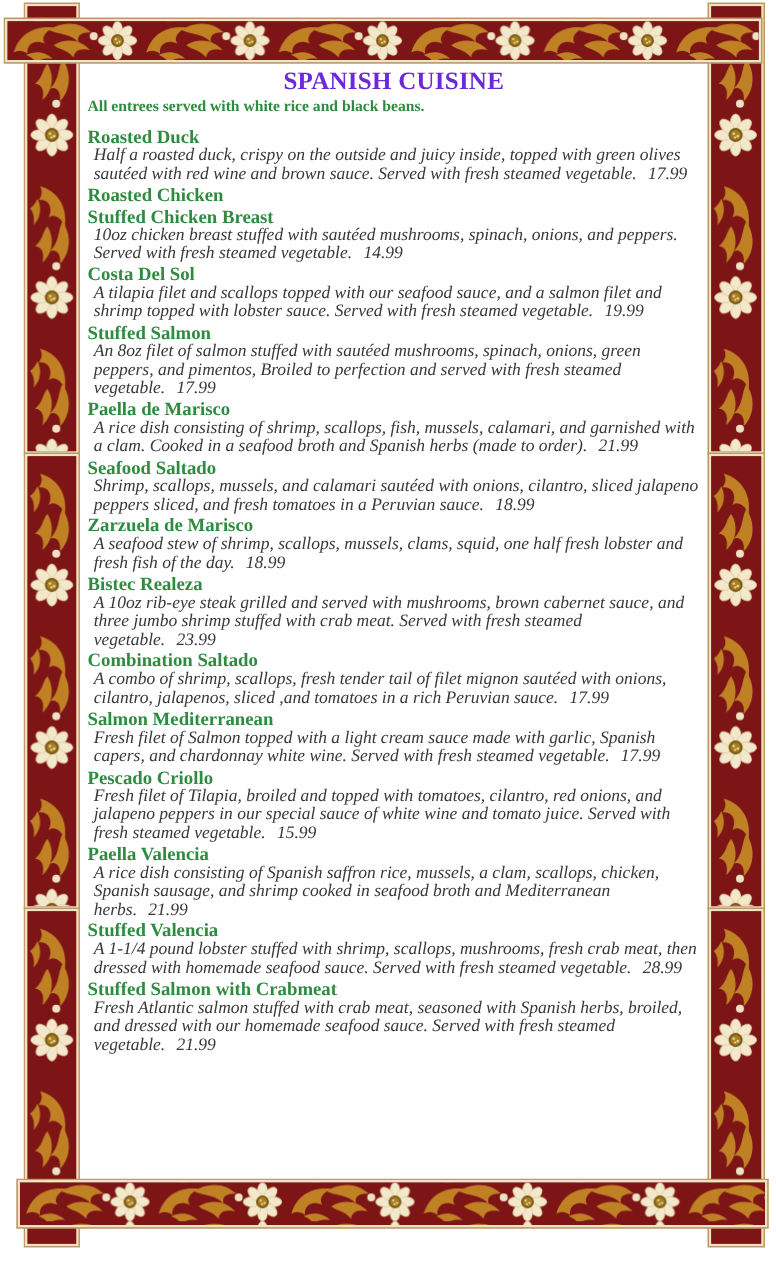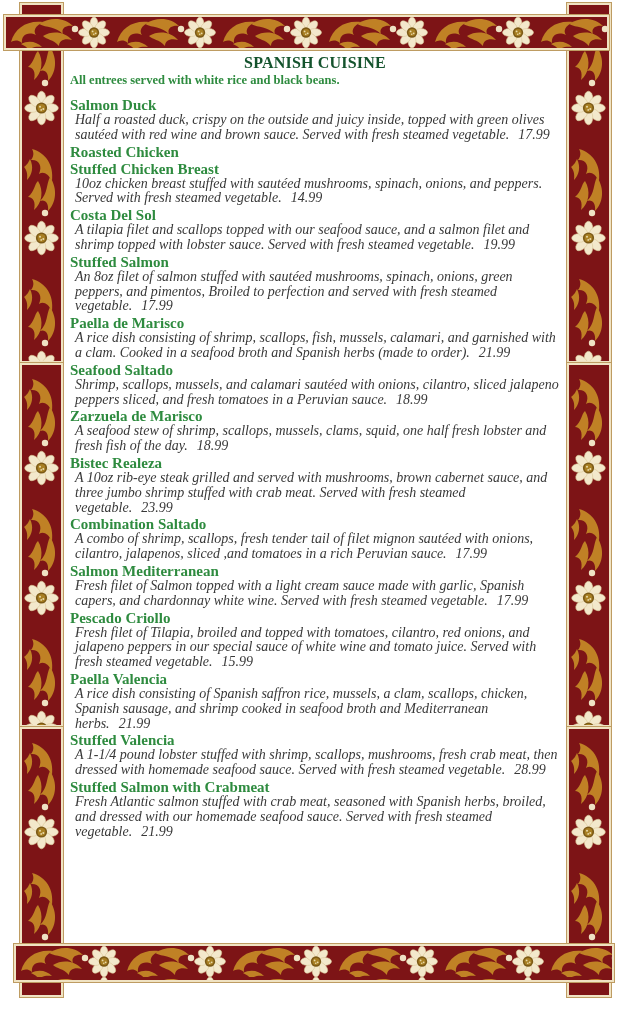--- a/index.html
+++ b/index.html
@@ -19,22 +19,22 @@
   .vleft {left:20px;}
   .vright{left:567px;width:44px;}
   #l1,#r1{top:3px;  height:360px;}
   #l2,#r2{top:363px;height:364px;}
   #l3,#r3{top:727px;height:270px;}
   
   #content{
     position:absolute;left:70px;top:54px;width:490px;z-index:2;
   }
   #menu-title{
-    margin:0;text-align:center;font-size:16px;font-weight:bold;
-    color:#14532d;letter-spacing:.2px;
+    margin:0;text-align:center;font-size:20px;font-weight:bold;
+    color:#6d28d9;letter-spacing:.2px;
   }
   #menu-subtitle{
     margin:1px 0 9px 0;font-size:12.5px;font-weight:bold;
     color:#2E8B3F;
   }
   .item{margin:0 0 1px 0;}
   .item-name{
     margin:0;font-size:15px;line-height:16px;font-weight:bold;color:#2E8B3F;
   }
   .item-desc{
@@ -142,21 +142,21 @@
     </svg>
   </div>
 
 <div id="content">
   <header>
     <h1 id="menu-title">SPANISH CUISINE</h1>
     <p id="menu-subtitle">All entrees served with white rice and black beans.</p>
   </header>
   <main id="items">
   <section class="item">
-    <h2 class="item-name">Salmon Duck</h2>
+    <h2 class="item-name">Roasted Duck</h2>
     <p class="item-desc"><span class="desc-text">Half a roasted duck, crispy on the outside and juicy inside, topped with green olives sautéed with red wine and brown sauce. Served with fresh steamed vegetable.</span><span class="item-price">17.99</span></p>
   </section>
 
   <section class="item">
     <h2 class="item-name">Roasted Chicken</h2>
   </section>
 
   <section class="item">
     <h2 class="item-name">Stuffed Chicken Breast</h2>
     <p class="item-desc"><span class="desc-text">10oz chicken breast stuffed with sautéed mushrooms, spinach, onions, and peppers. Served with fresh steamed vegetable.</span><span class="item-price">14.99</span></p>

